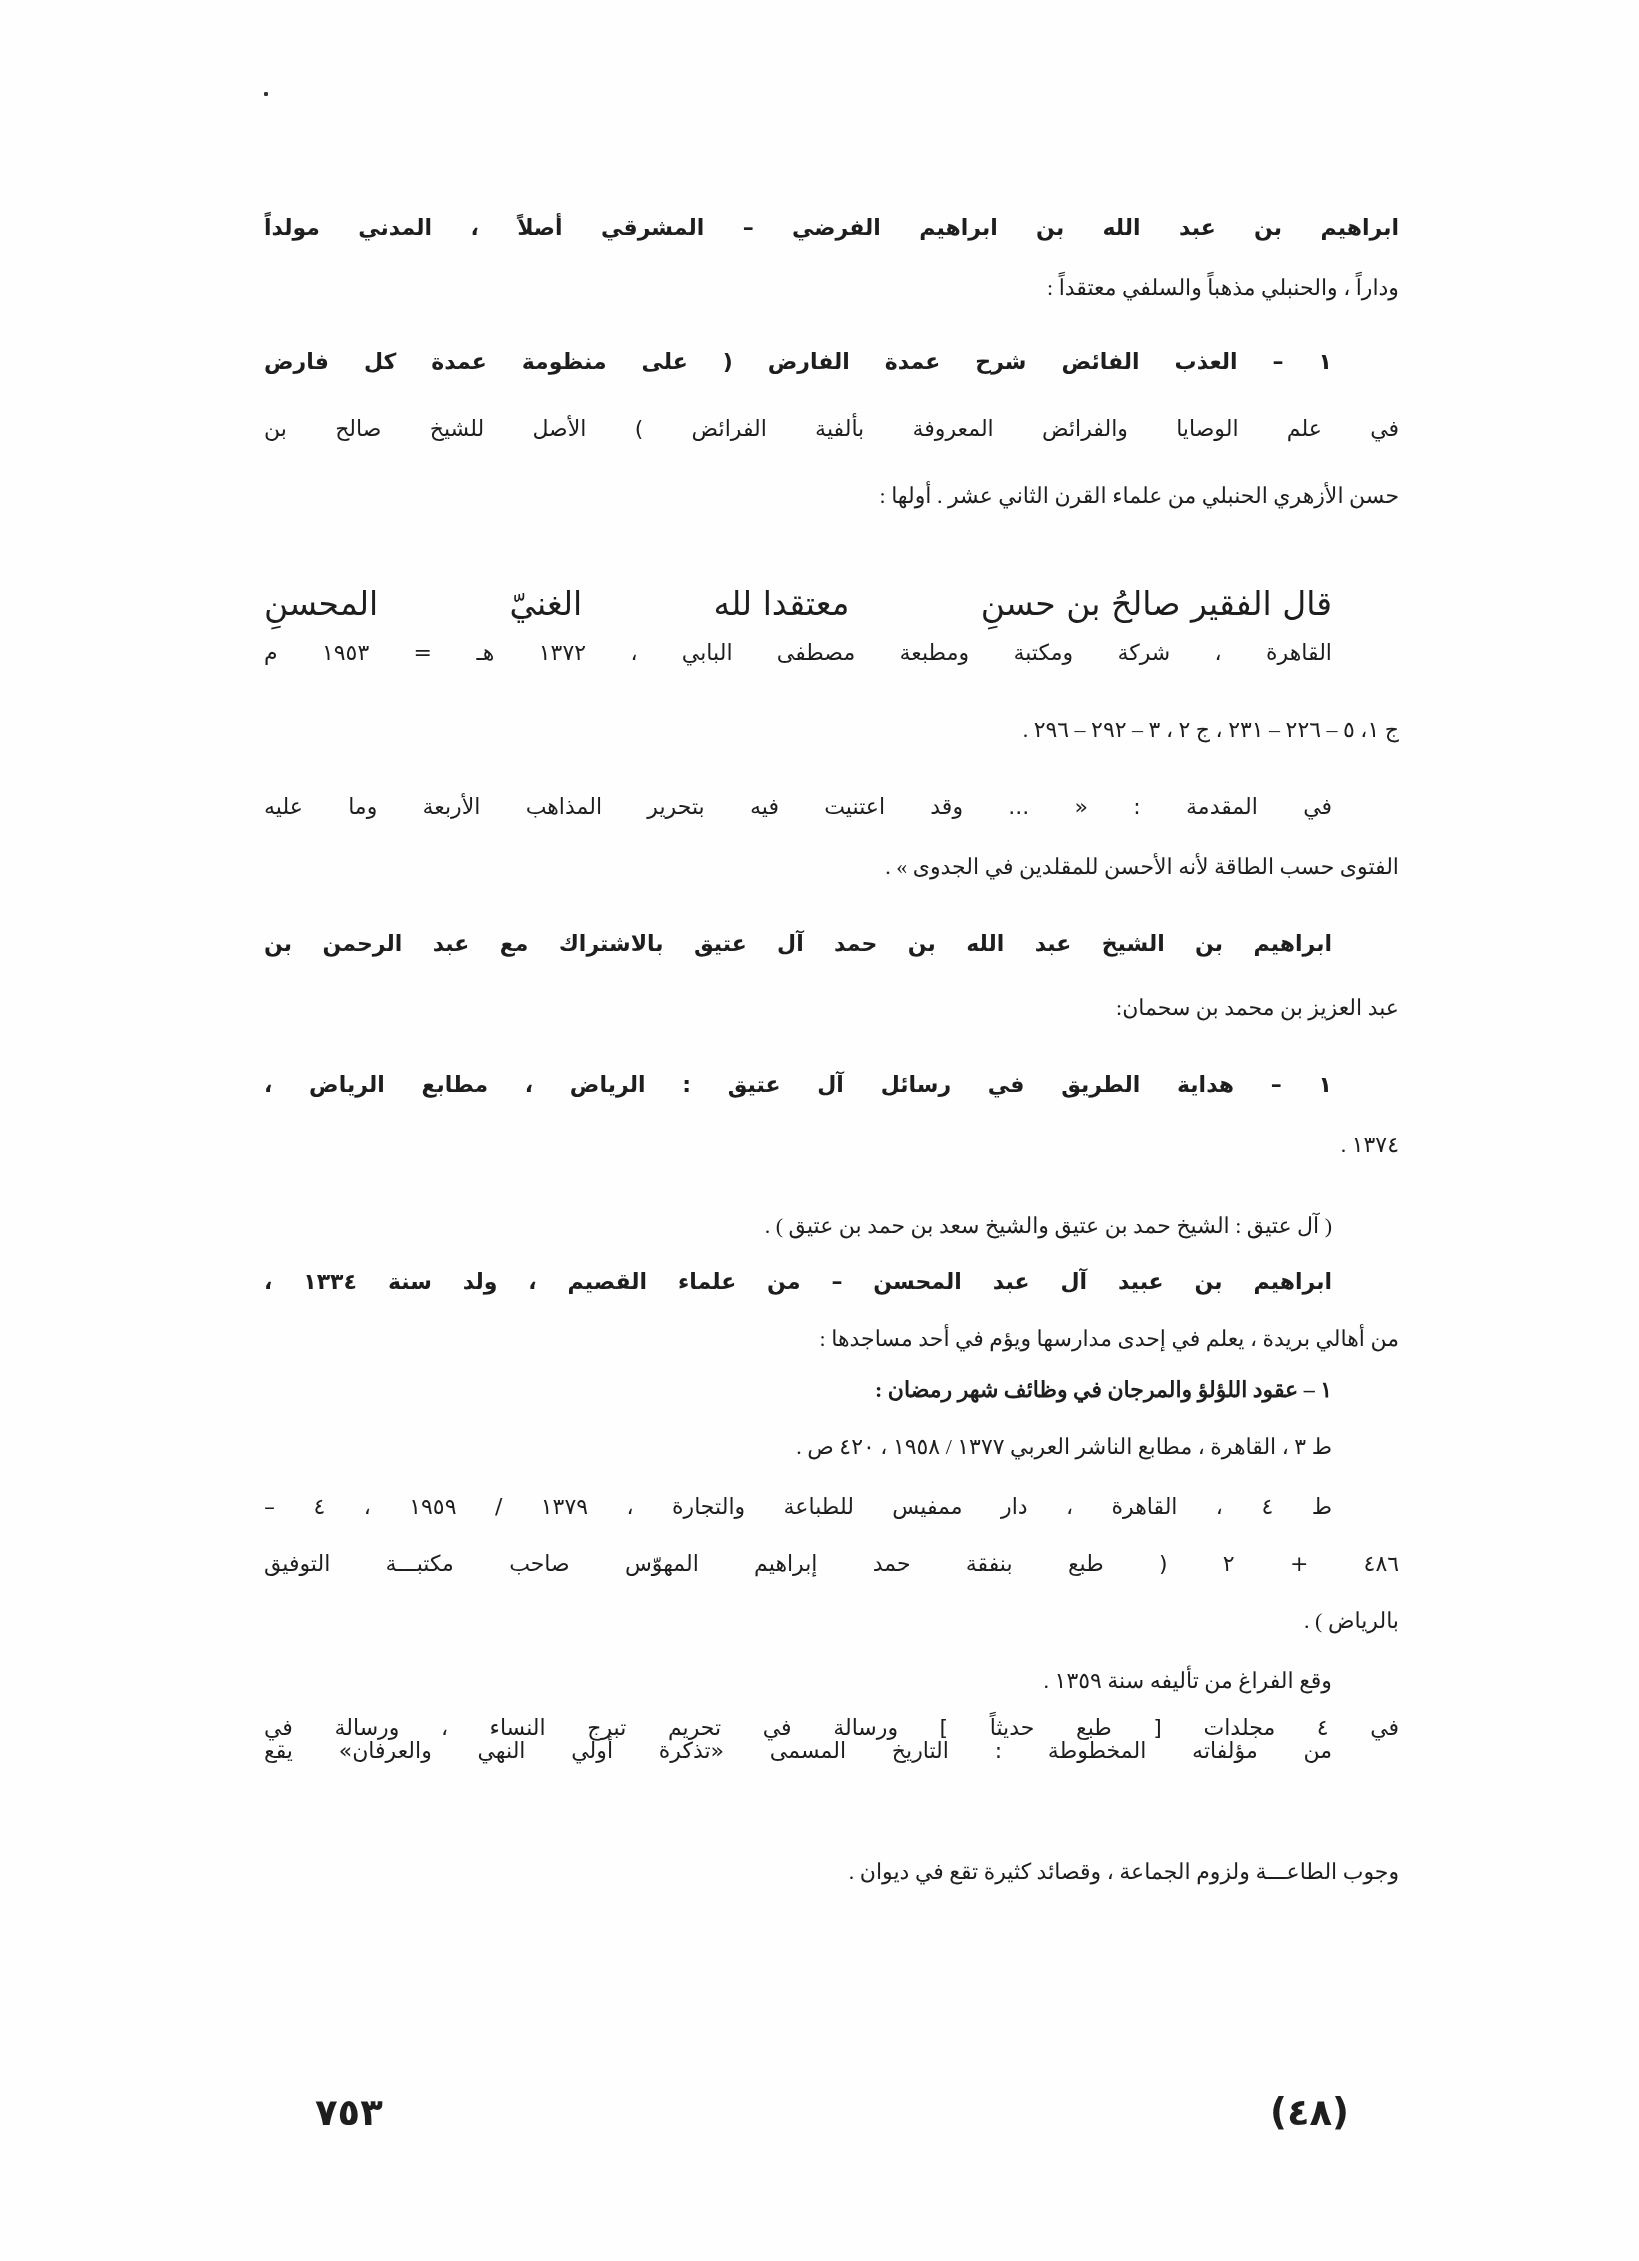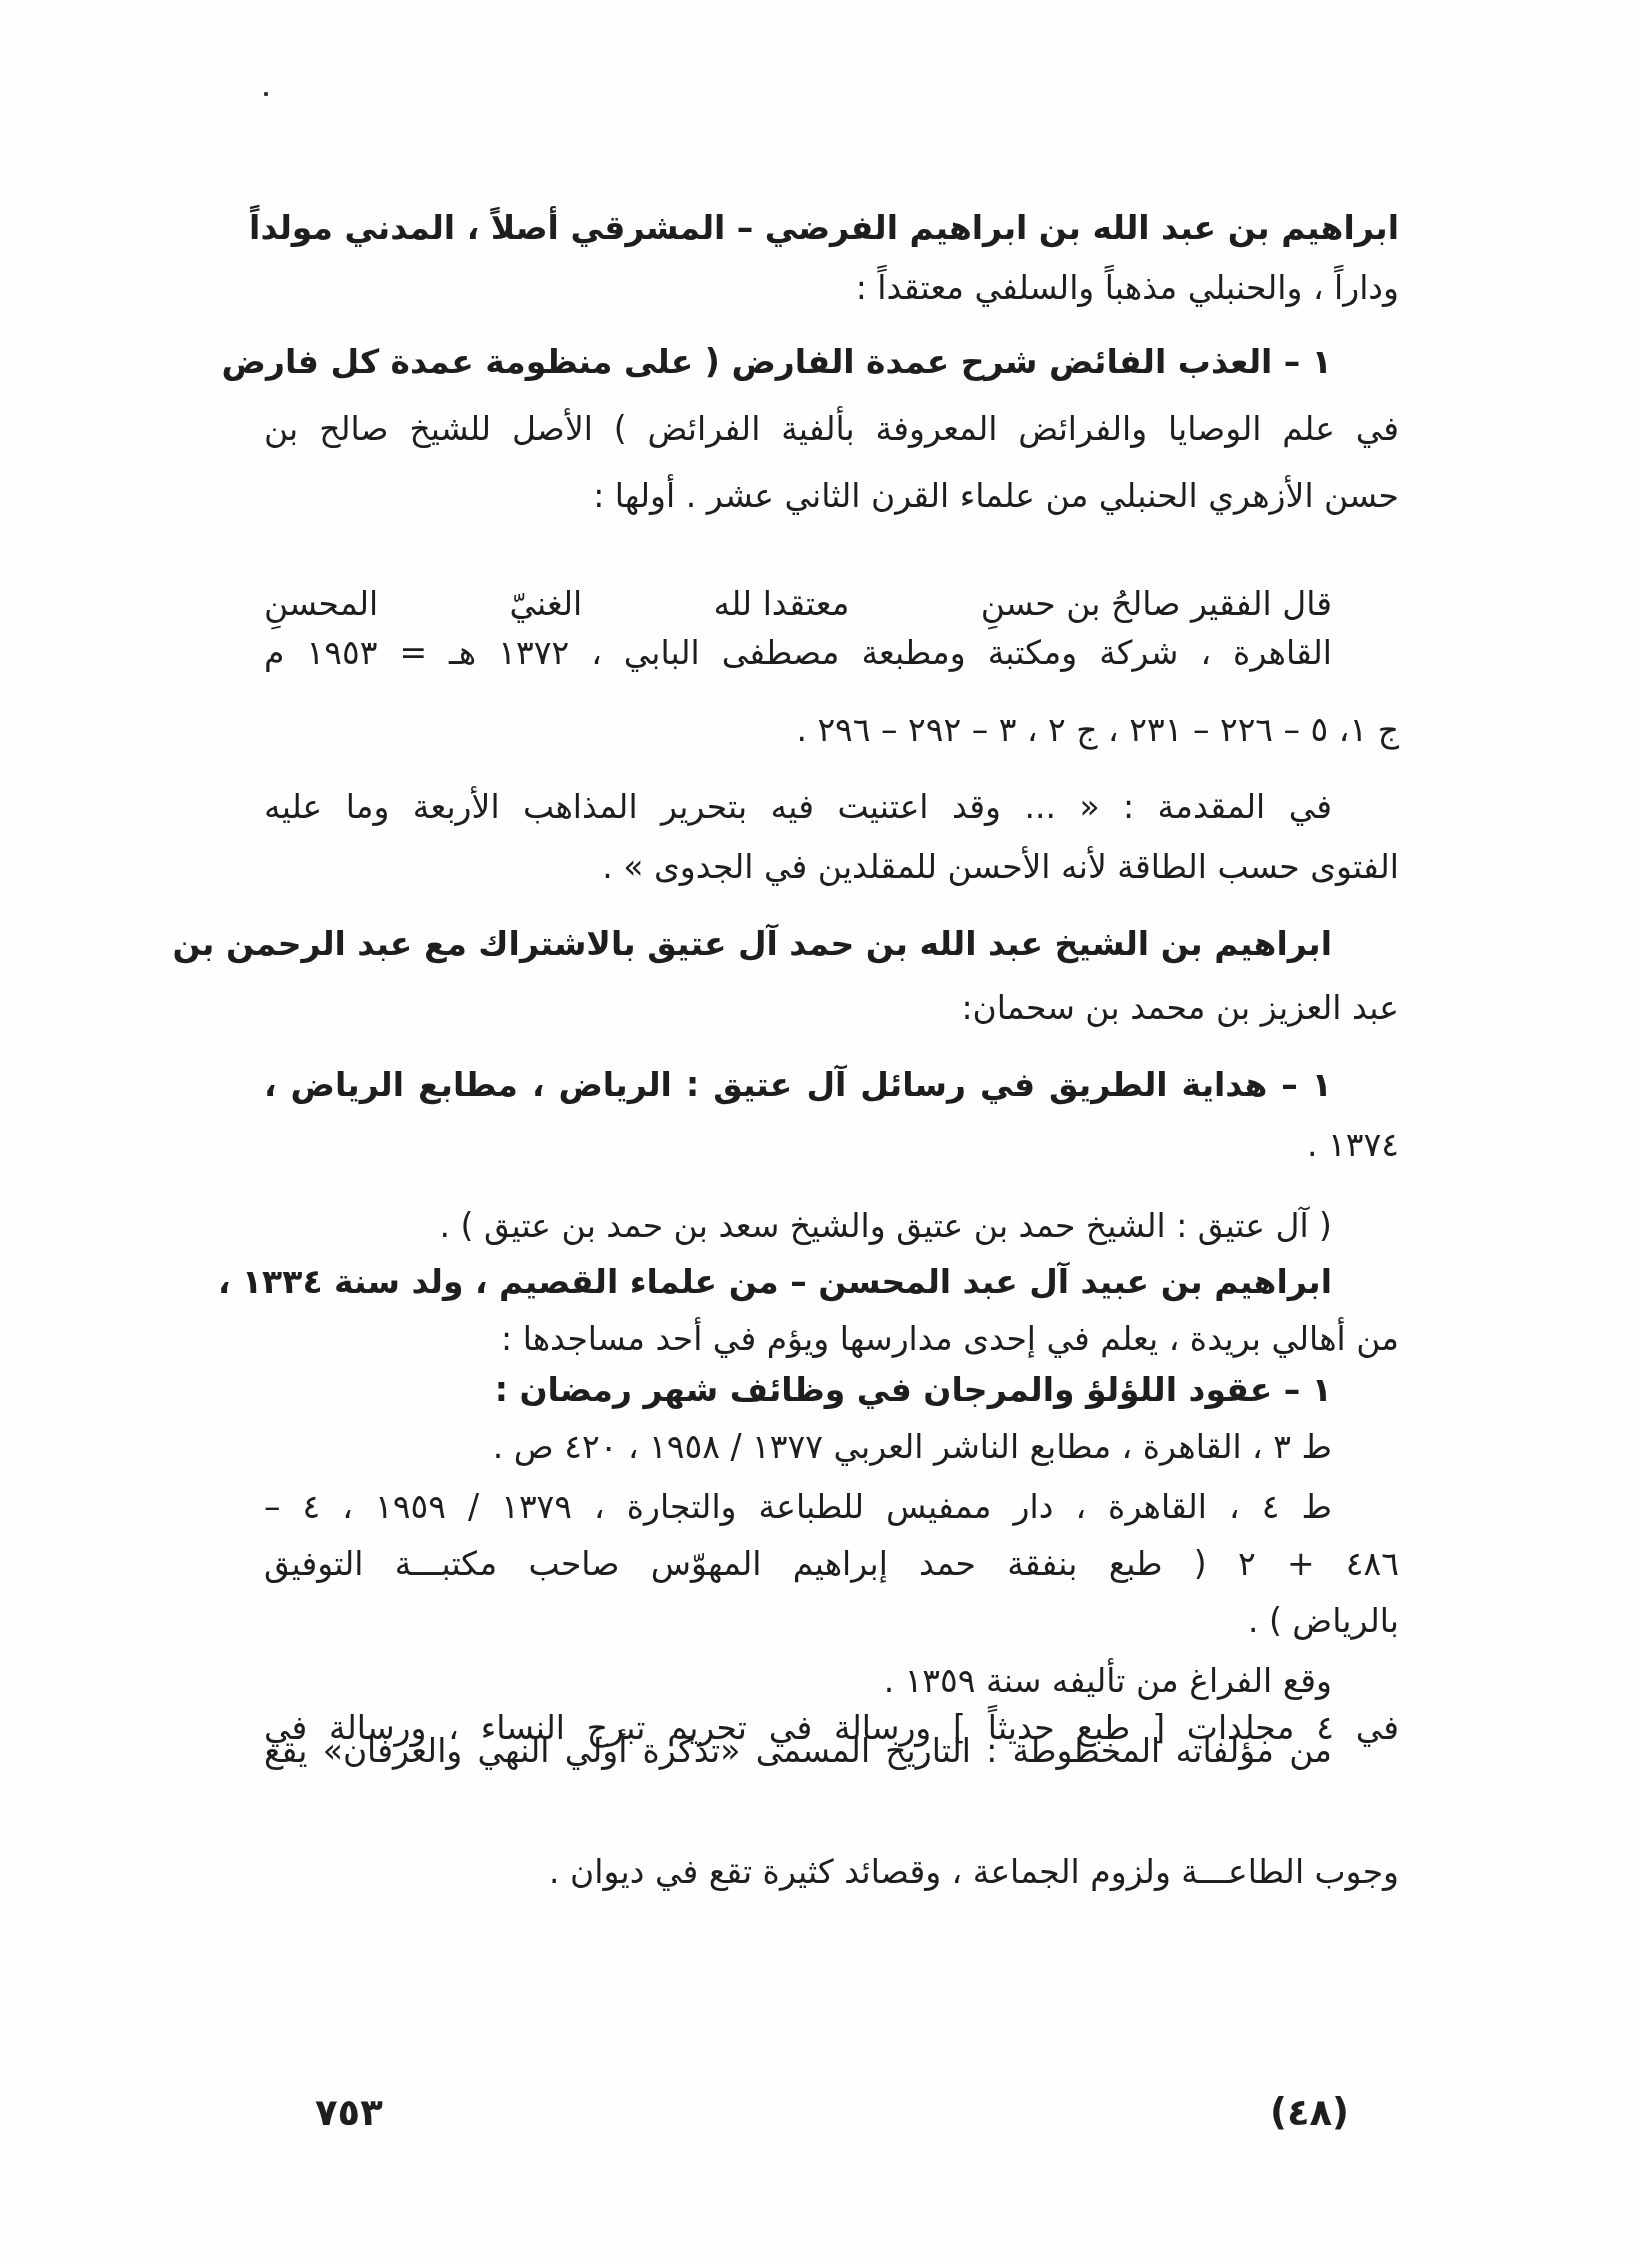--- a/index.html
+++ b/index.html
@@ -1,22 +1,22 @@
 <!DOCTYPE html>
 <html style="font-size:10.7px"><head>
 <meta charset="utf-8">
 <style>
   html, body { margin: 0; padding: 0; background: #ffffff; }
   body { width: 1640px; height: 2261px; position: relative; overflow: hidden;
          font-family: "DejaVu Sans", "Liberation Sans", sans-serif; color: #1e1e1e; }
   .page { position: absolute; left: 0; top: 0; width: 1640px; height: 2261px; background: #fefefe; }
   .speck { position: absolute; left: 264px; top: 92px; width: 4px; height: 4px; background: #333; border-radius: 1.3px; }
   .line { position: absolute; left: 264px; width: 1135px; direction: rtl; text-align: justify;
-          text-align-last: justify; white-space: nowrap; font-size: 33px; line-height: 54px; height: 54px; }
-  .line.ragged { text-align-last: right; }
+          text-align-last: justify; white-space: nowrap; font-size: 22px; line-height: 54px; height: 54px; }
+  .line.ragged { text-align-last: right; font-family: Liberation Serif, serif; }
   .line.indent { padding-right: 67px; box-sizing: border-box; }
   .b { font-weight: bold; }
   .verse { position: absolute; left: 264px; width: 1135px; direction: rtl; font-size: 33px; line-height: 54px; height: 54px;
            display: flex; justify-content: space-between; padding-right: 67px; box-sizing: border-box; }
   .verse span { white-space: nowrap; margin-top: 28px; }
   .footer { position: absolute; top: 2089px; font-size: 37px; font-weight: bold; line-height: 47px; direction: rtl; }
   .footer.page-no { left: 315px; }
   .footer.entry-no { left: 1239px; margin-left: 31px; }
 </style>
 </head>

